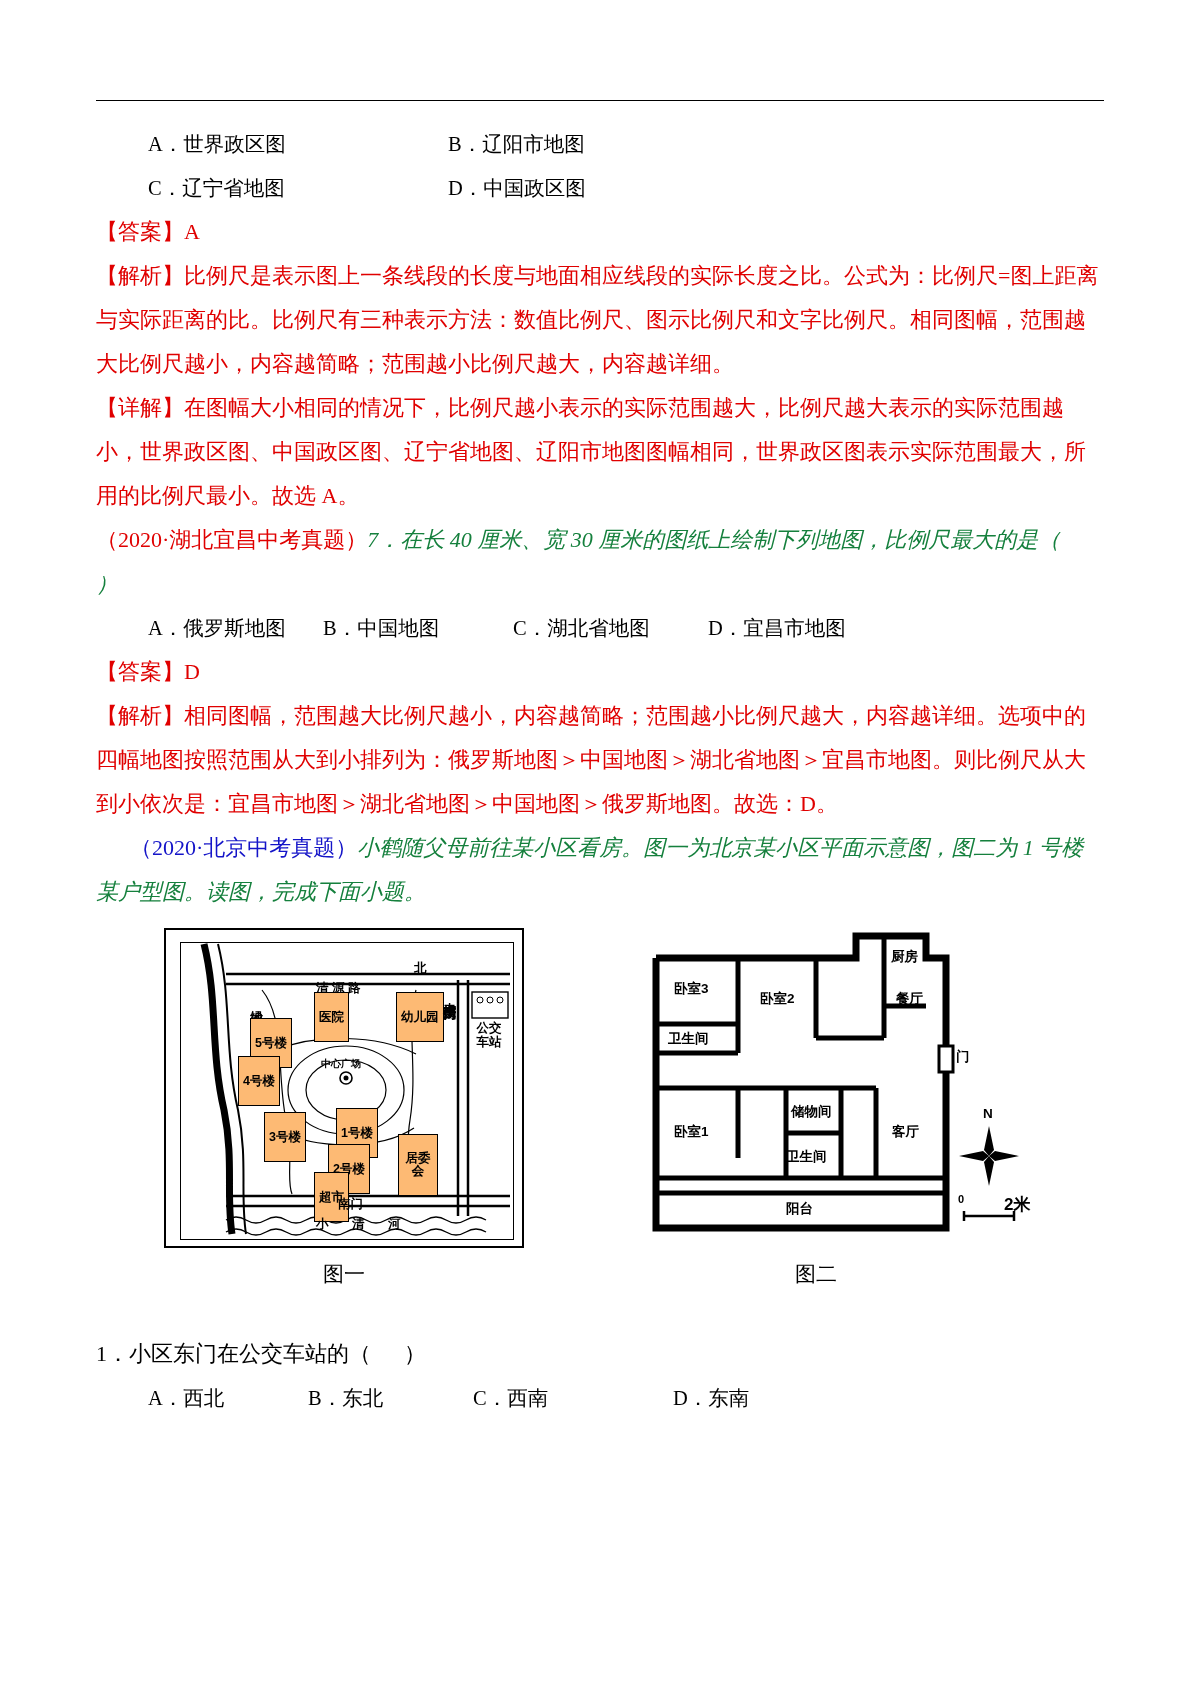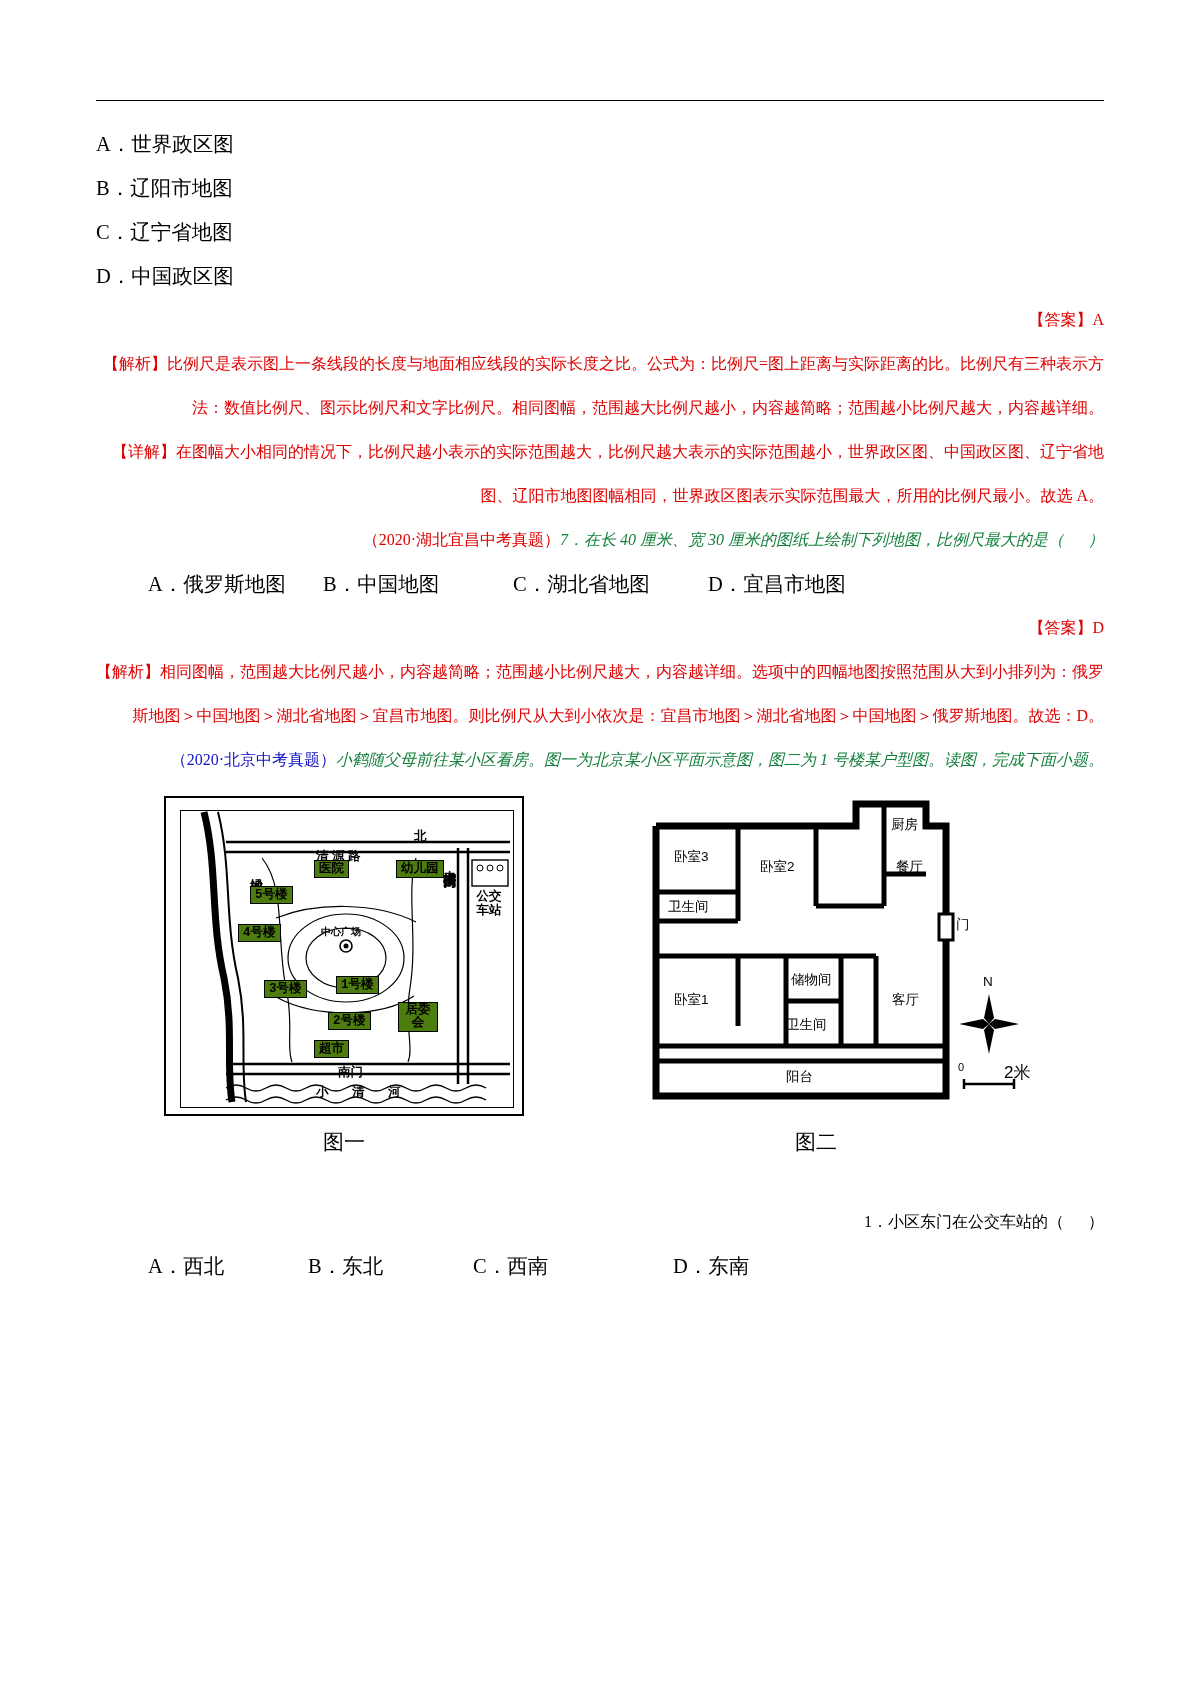--- a/index.html
+++ b/index.html
@@ -28,34 +28,32 @@
     top: 100px;
     border-top: 1.5px solid #000;
   }
   .content {
     position: absolute;
     left: 96px;
     top: 122px;
     width: 1008px;
   }
   .line {
-    font-size: 16px;
+    font-size: 22px;
     line-height: 44px;
     white-space: pre-wrap;
-    text-align: right;
   }
   .black { color: #15803d; font-style: italic; }
   .red { color: #e00000; }
   .blue { color: #1414c8; }
   .indent-1 { text-indent: 34px; }
   .opt-row {
     display: flex;
     font-size: 20.5px;
     line-height: 44px;
-    flex-direction: column;
   }
   .opt-row .c1 { width: 52px; }
   .opt-row .c2 { width: 300px; }
   .opt-row .c3 { width: 250px; }
   .q7-opts {
     display: flex;
     font-size: 20.5px;
     line-height: 44px;
     padding-left: 52px;
   }
@@ -99,25 +97,25 @@
     width: 360px;
     height: 320px;
     border: 2.5px solid #000;
     box-sizing: border-box;
     background: #fff;
     overflow: hidden;
   }
   .f1 { position: absolute; }
   .f1-label {
     font-size: 12.5px;
-    font-family: Liberation Mono, monospace;
+    font-family: Liberation Sans, sans-serif;
     font-weight: bold;
     border: 1.5px solid #000;
-    background: #4d7c0f;
-    padding: 1px 4px;
+    background: #fdba74;
+    padding: 17px 4px;
     white-space: nowrap;
     line-height: 1.15;
   }
   .f1-text {
     font-size: 12.5px;
     font-family: "Liberation Sans", sans-serif;
     font-weight: bold;
     white-space: nowrap;
     line-height: 1.1;
   }
@@ -131,21 +129,21 @@
   .fig2 {
     left: 530px;
     width: 400px;
     height: 330px;
     background: #fff;
   }
   .f2 { position: absolute; }
   .f2-room {
     font-size: 13.5px;
     font-family: "Liberation Sans", sans-serif;
-    font-weight: normal;
+    font-weight: bold;
     white-space: nowrap;
   }
 
   .cap1 { left: 188px; top: 332px; }
   .cap2 { left: 660px; top: 332px; }
 </style>
 </head>
 <body>
 
 <div class="page">

